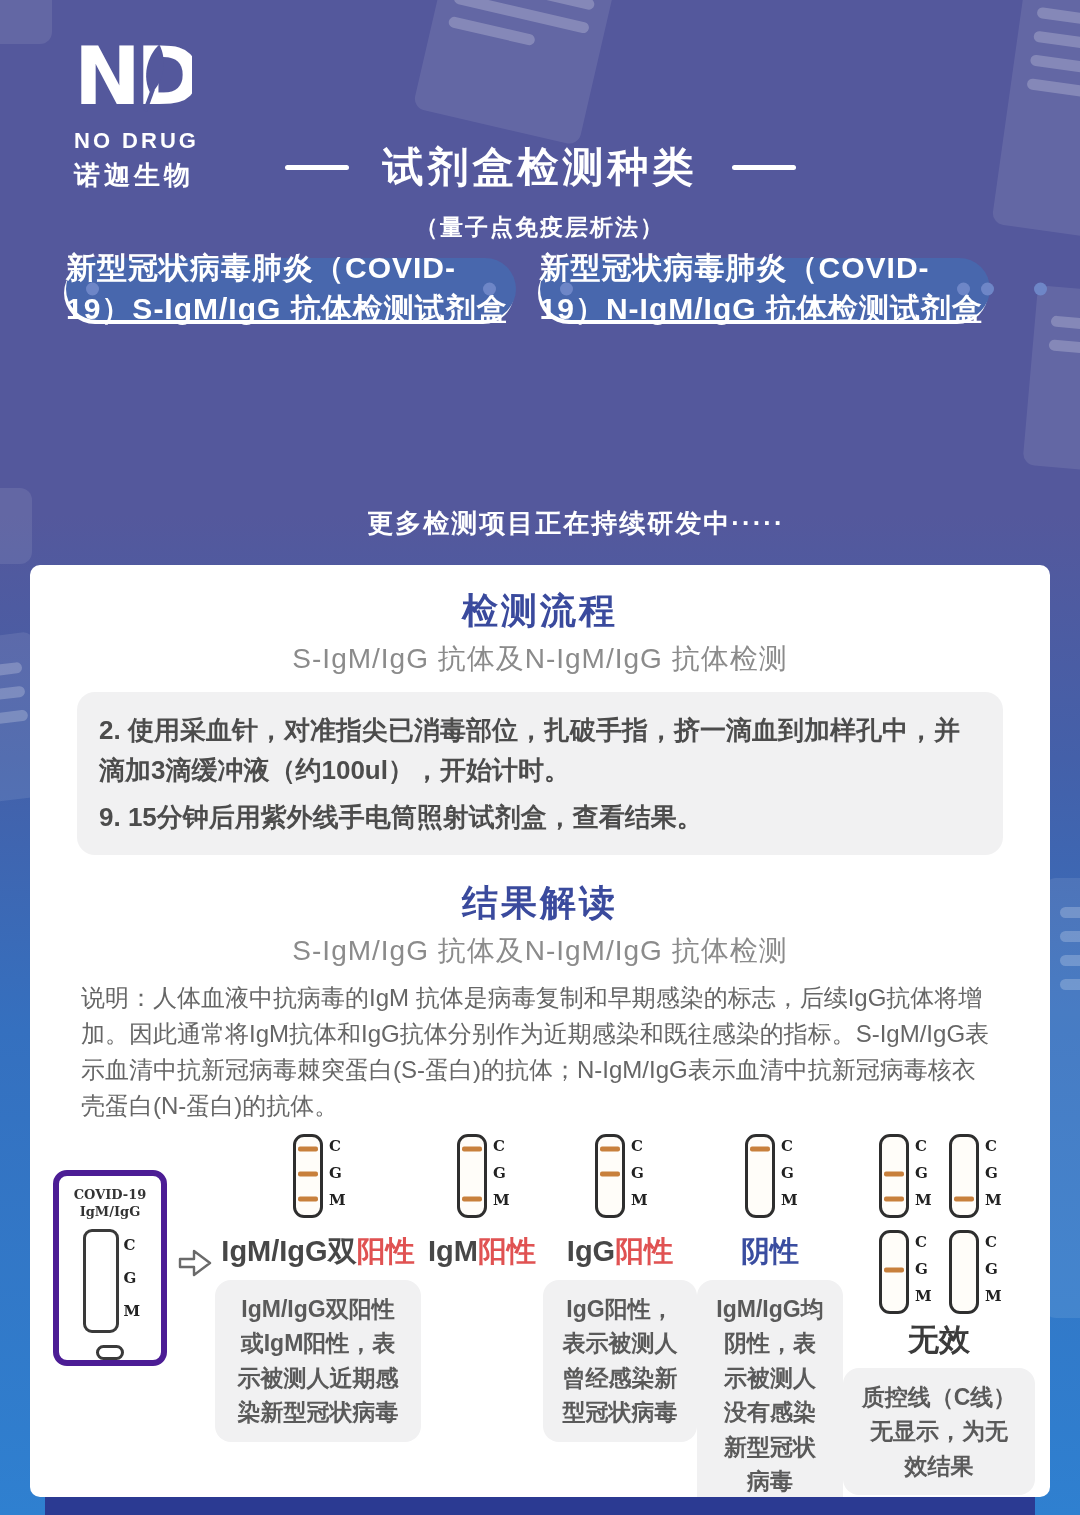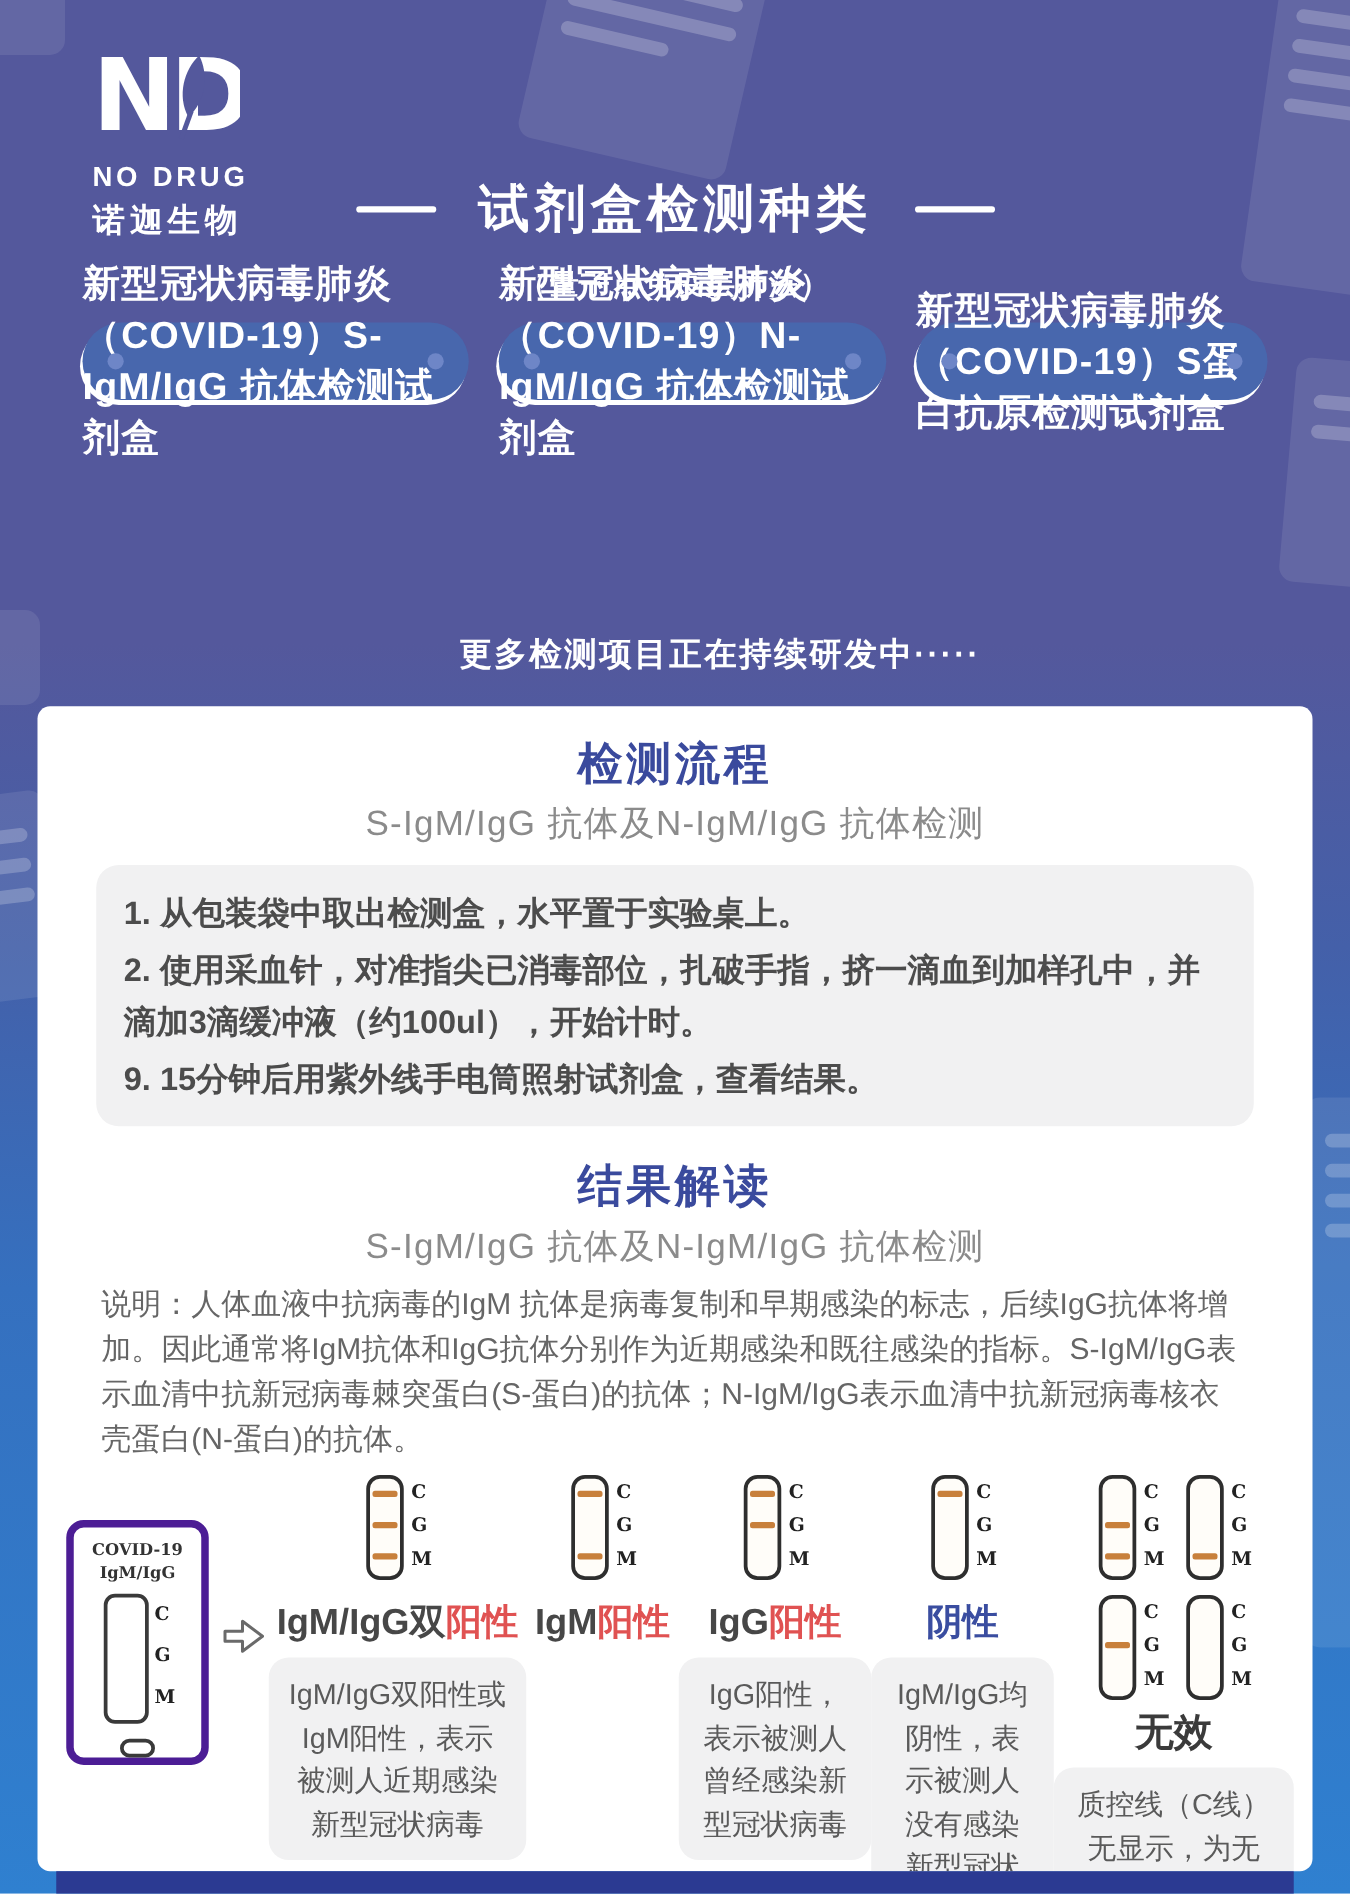--- a/index.html
+++ b/index.html
@@ -53,21 +53,21 @@
   .strip{position:relative;width:30px;height:84px;border:3px solid #2e2e2e;border-radius:11px;background:#fffdf9;box-sizing:border-box;}
   .tline{position:absolute;left:2px;right:2px;height:5px;background:#c8803c;border-radius:2px;transform:translateY(-50%);}
   .strip-letters{position:relative;width:14px;height:84px;font-family:"DejaVu Serif","Liberation Serif",serif;
                  font-size:15px;font-weight:bold;color:#222;}
   .strip-letters span{position:absolute;left:0;transform:translateY(-50%);}
   .strip-letters span:nth-child(1){top:15%;} .strip-letters span:nth-child(2){top:47%;} .strip-letters span:nth-child(3){top:79%;}
   .rlabel{height:44px;display:flex;align-items:center;justify-content:center;white-space:nowrap;
           font-size:29px;font-weight:800;color:#474747;}
   .lab-red{color:#e05252;} .lab-blue{color:#3a4da0;} .lab-black{color:#3b3b3b;font-size:31px;}
   .note-box{width:100%;box-sizing:border-box;background:#f1f1f2;border-radius:16px;padding:12px 16px;margin-top:6px;
-            color:#5a5a5a;font-size:23px;line-height:1.5;text-align:center;}
+            color:#5a5a5a;font-size:23px;line-height:1.5;text-align:center;font-weight:bold;}
 
   
   .cassette-col{width:130px;padding-top:36px;}
   .cassette{width:114px;height:196px;border:6px solid #4c1d95;border-radius:14px;background:#fff;box-sizing:border-box;
             display:flex;flex-direction:column;align-items:center;}
   .cas-title{margin-top:10px;text-align:center;font-family:"DejaVu Serif","Liberation Serif",serif;
              font-weight:bold;font-size:13px;color:#333;line-height:1.35;}
   .cas-mid{display:flex;gap:5px;margin-top:8px;}
   .cas-window{width:36px;height:104px;border:3px solid #3a3a3a;border-radius:9px;box-sizing:border-box;}
   .cas-letters{height:104px;}
@@ -136,34 +136,32 @@
       <span>新型冠状病毒肺炎（COVID-19）S-IgM/IgG 抗体检测试剂盒</span>
       <span class="dot r"></span>
     </div>
     <div class="kit-btn">
       <span class="dot l"></span>
       <span>新型冠状病毒肺炎（COVID-19）N-IgM/IgG 抗体检测试剂盒</span>
       <span class="dot r"></span>
     </div>
     <div class="kit-btn">
       <span class="dot l"></span>
-      <span>新型冠状病毒肺炎（COVID-19）S蛋白抗原检测试剂盒</span>
       <span class="dot r"></span>
     </div>
   </div>
 
   <div class="more">更多检测项目正在持续研发中·····</div>
 
   <div class="card">
 
     <h2 class="sec-title">检测流程</h2>
     <div class="sec-sub">S-IgM/IgG 抗体及N-IgM/IgG 抗体检测</div>
 
     <div class="steps-box">
-      <p>1. 从包装袋中取出检测盒，水平置于实验桌上。</p>
       <p>2. 使用采血针，对准指尖已消毒部位，扎破手指，挤一滴血到加样孔中，并滴加3滴缓冲液（约100ul），开始计时。</p>
       <p>9. 15分钟后用紫外线手电筒照射试剂盒，查看结果。</p>
     </div>
 
     <h2 class="sec-title" style="margin-top:24px;">结果解读</h2>
     <div class="sec-sub">S-IgM/IgG 抗体及N-IgM/IgG 抗体检测</div>
 
     <p class="desc">说明：人体血液中抗病毒的IgM 抗体是病毒复制和早期感染的标志，后续IgG抗体将增加。因此通常将IgM抗体和IgG抗体分别作为近期感染和既往感染的指标。S-IgM/IgG表示血清中抗新冠病毒棘突蛋白(S-蛋白)的抗体；N-IgM/IgG表示血清中抗新冠病毒核衣壳蛋白(N-蛋白)的抗体。</p>
 
     <div class="results-row">

